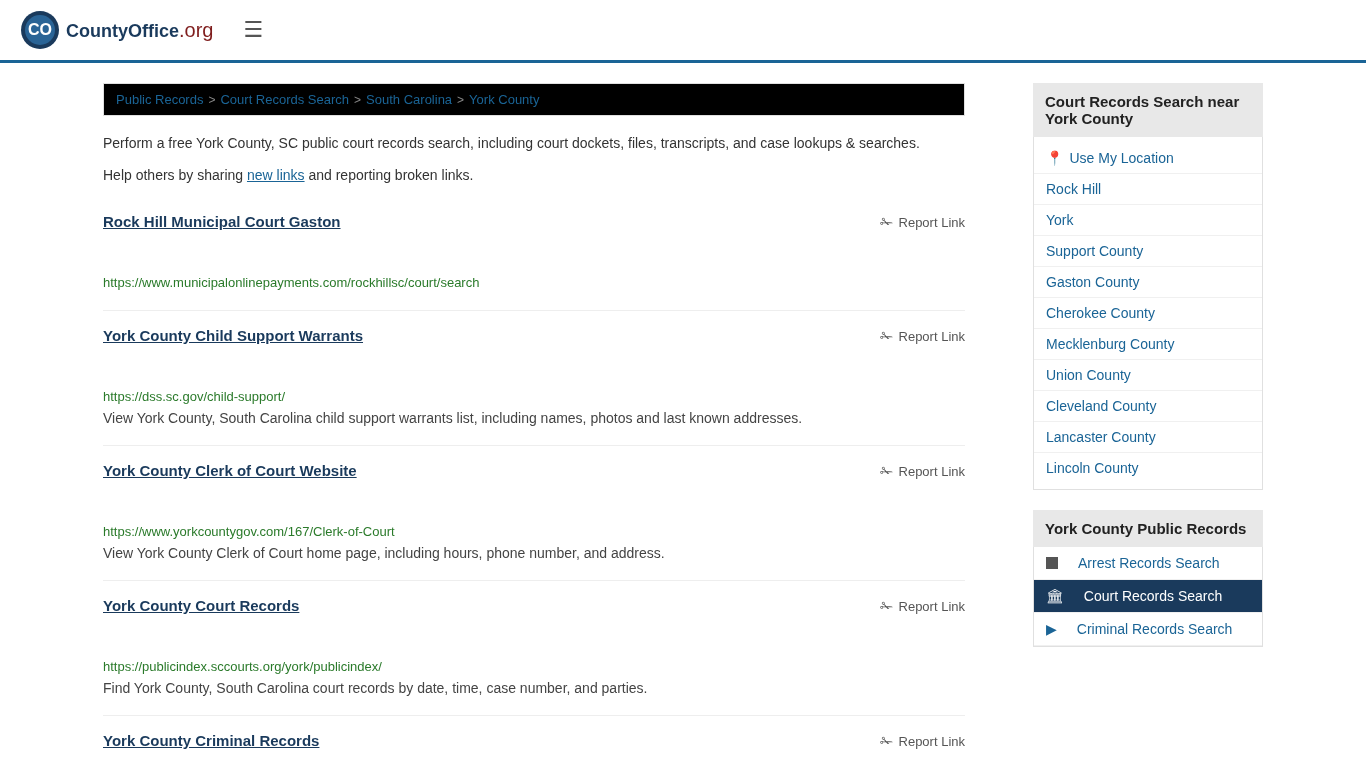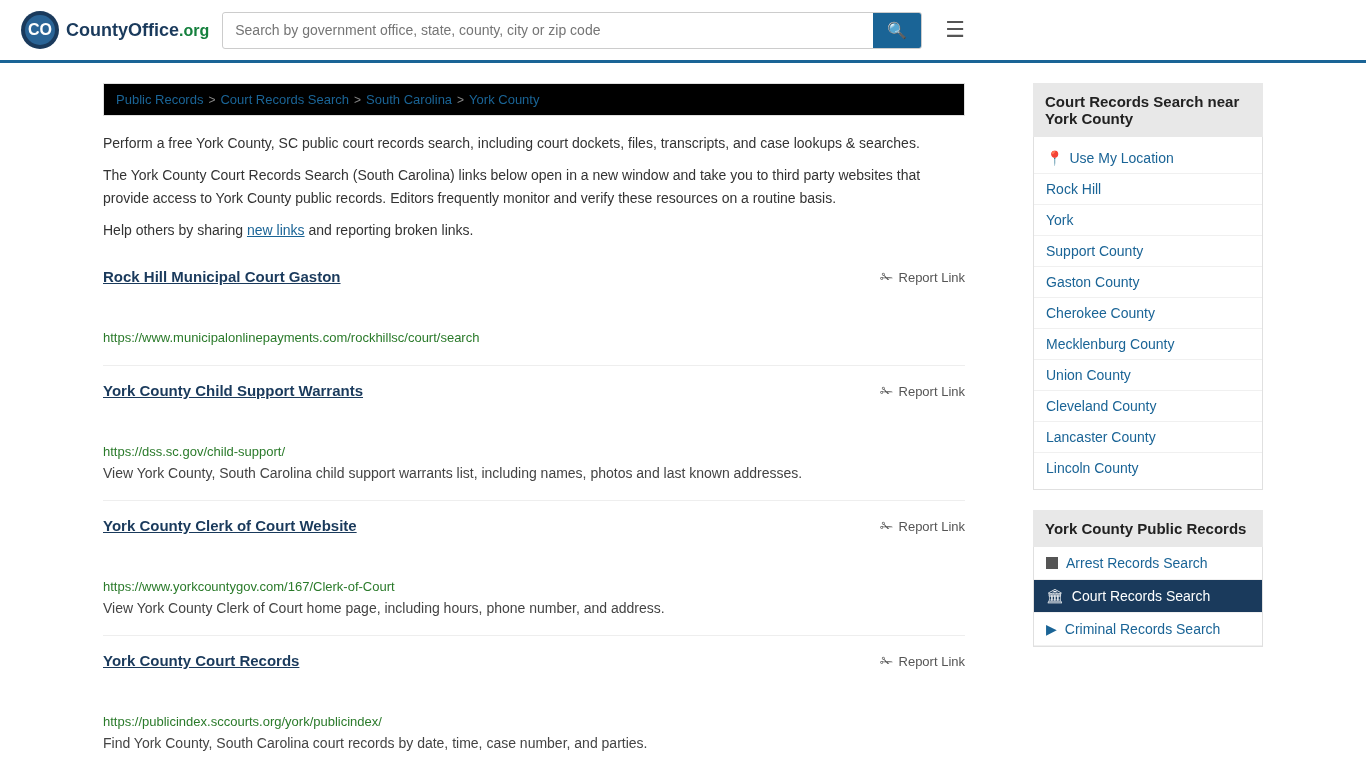--- a/index.html
+++ b/index.html
@@ -5,21 +5,21 @@
     * { box-sizing: border-box; margin: 0; padding: 0; }
     body { font-family: Arial, sans-serif; font-size: 14px; color: #333; background: #fff; }
 
     
     .header {
       background: #fff;
       border-bottom: 3px solid #1a6496;
       padding: 10px 20px;
       display: flex;
       align-items: center;
-      gap: 13px;
+      gap: 20px;
     }
     .logo-area {
       display: flex;
       align-items: center;
       gap: 6px;
       min-width: 180px;
     }
     .logo-icon {
       width: 40px;
       height: 40px;
@@ -197,21 +197,21 @@
       border-bottom: none;
     }
 
     
     .public-records-section {
       margin-top: 0;
     }
     .pub-rec-item {
       display: flex;
       align-items: center;
-      gap: 8px;
+      gap: 20px;
       padding: 8px 12px;
       font-size: 14px;
       color: #1a6496;
       cursor: pointer;
       border-bottom: 1px solid #f0f0f0;
     }
     .pub-rec-item.active {
       background: #1a3a5c;
       color: #fff;
     }
@@ -230,47 +230,42 @@
 <body>
 
 <header class="header">
   <div class="logo-area">
     <svg class="logo-icon" viewBox="0 0 40 40">
       <circle cx="20" cy="20" r="19" fill="#1a3a5c"></circle>
       <circle cx="20" cy="20" r="15" fill="#2a6496"></circle>
       <text x="20" y="25" text-anchor="middle" fill="#fff" font-size="16" font-weight="bold" font-family="Arial">CO</text>
     </svg>
     <span style="font-size:18px;font-weight:bold;color:#1a3a5c;">
-      <span>CountyOffice</span><span style="color:#15803d;font-weight:bold;font-size:16px;">.org</span>
+      <span>CountyOffice</span><span style="color:#7f1d1d;font-weight:normal;font-size:20px;">.org</span>
     </span>
-  </div>
-  <div class="search-bar">
-    <input type="text" placeholder="Search by government office, state, county, city or zip code" style="">
-    <button>🔍</button>
   </div>
   <button class="menu-btn">☰</button>
 </header>
 
 <div class="main-container">
 
   <div class="content">
 
 
     <div class="breadcrumb">
       <a href="#">Public Records</a>
       <span class="sep">&gt;</span>
       <a href="#">Court Records Search</a>
       <span class="sep">&gt;</span>
       <a href="#">South Carolina</a>
       <span class="sep">&gt;</span>
       <a href="#">York County</a>
     </div>
 
     <p class="description">Perform a free York County, SC public court records search, including court dockets, files, transcripts, and case lookups &amp; searches.</p>
-    <p class="description">The York County Court Records Search (South Carolina) links below open in a new window and take you to third party websites that provide access to York County public records. Editors frequently monitor and verify these resources on a routine basis.</p>
     <p class="description">
       <span>Help others by sharing </span><a href="#">new links</a><span> and reporting broken links.</span>
     </p>
 
     <div>
 
       <div class="record-item">
         <div class="record-header">
           <span class="record-title">Rock Hill Municipal Court Gaston</span>
           <span class="report-link">

